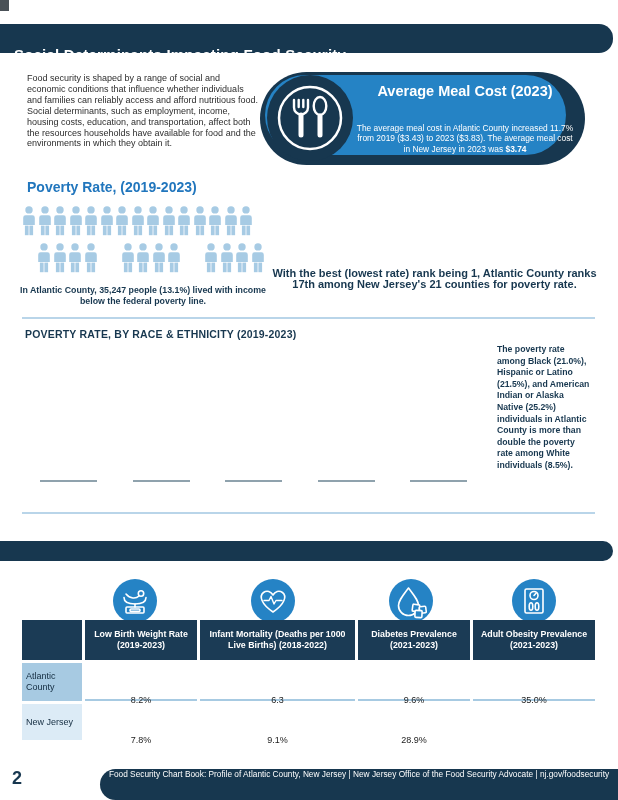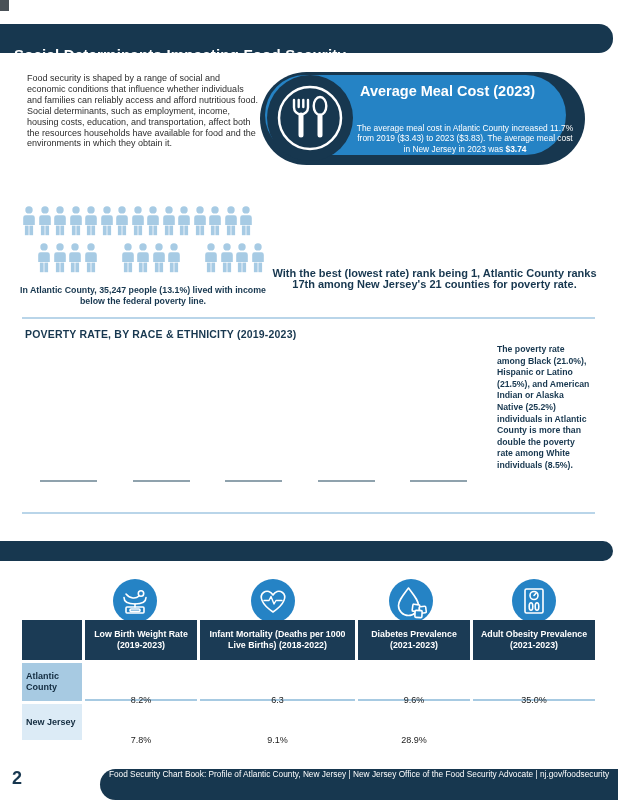--- a/index.html
+++ b/index.html
@@ -9,21 +9,21 @@
   .bar{position:absolute;left:0;width:613px;height:29px;background:#17374f;
        border-radius:0 14px 14px 0;display:flex;align-items:center;}
   .bar span{color:#fff;font-weight:bold;font-size:15px;padding-left:14px;letter-spacing:.2px;margin-top:32px;}
   .intro{position:absolute;left:27px;top:73px;width:233px;font-size:9px;line-height:10.9px;color:#2d2d2d;}
 
   
   .meal-card{position:absolute;left:260px;top:72px;width:325px;height:93px;}
   .meal-navy{position:absolute;inset:0;background:#17374f;border-radius:47px;}
   .meal-blue{position:absolute;left:5px;top:3px;width:301px;height:80px;background:#2583c5;border-radius:41px;}
   .meal-icon{position:absolute;left:6px;top:2px;}
-  .meal-title{position:absolute;left:100px;top:11px;width:210px;
+  .meal-title{position:absolute;left:100px;top:11px;width:210px;text-align:center;
               color:#fff;font-weight:bold;font-size:14.5px;}
   .meal-body{position:absolute;left:96px;top:51px;width:218px;text-align:center;color:#fff;
              font-size:8.4px;line-height:10.4px;}
   .meal-body b{font-weight:bold;}
 
   .poverty-heading{position:absolute;left:27px;top:179px;color:#2176bd;font-weight:bold;font-size:14px;}
 
   .pictogram{position:absolute;left:22px;top:206px;width:250px;}
   .pg-row1{display:flex;gap:1.5px;}
   .pg-row2{display:flex;gap:23px;margin-top:4px;margin-left:15px;}
@@ -44,21 +44,21 @@
   .impact-icon{position:absolute;top:579px;width:44px;height:44px;border-radius:50%;
                background:#2583c5;display:flex;align-items:center;justify-content:center;}
   .impact-icon svg{stroke:#fff;fill:none;stroke-width:1.6;stroke-linecap:round;stroke-linejoin:round;}
 
   
   .impacts-table{position:absolute;left:22px;top:620px;display:grid;
                  grid-template-columns:60px 112px 155px 112px 122px;
                  grid-template-rows:40px 38px 36px;gap:3px;background:#fff;}
   .th{background:#1b3b55;color:#fff;font-weight:bold;font-size:8.8px;line-height:11px;
       display:flex;align-items:center;justify-content:center;text-align:center;padding:2px 7px;}
-  .rl{font-weight:bold;color:#132c40;font-size:9px;line-height:11px;display:flex;align-items:center;padding-left:4px;}
+  .rl{font-weight:normal;color:#132c40;font-size:9px;line-height:11px;display:flex;align-items:center;padding-left:4px;}
   .td{font-size:9px;color:#1c1c1c;display:flex;align-items:center;justify-content:center;margin-top:36px;}
   .r0{background:#a7cae2;}
   .r1{background:#dcebf6;}
 
   .page-num{position:absolute;left:12px;top:768px;color:#17374f;font-weight:bold;font-size:18px;}
   .footer-bar{position:absolute;left:100px;top:769px;width:518px;height:31px;background:#17374f;
               border-radius:16px 0 0 16px;display:flex;align-items:flex-start;justify-content:center;}
   .footer-bar span{color:#fff;font-size:8.3px;}
 </style>
 </head>
@@ -88,20 +88,21 @@
           <path d="M35 41 v20" stroke-width="5"></path>
           <ellipse cx="54" cy="32" rx="6.3" ry="9"></ellipse>
           <path d="M54 42 v19" stroke-width="5"></path>
         </g>
       </svg>
     </div>
     <div class="meal-title">Average Meal Cost (2023)</div>
     <div class="meal-body"><span>The average meal cost in Atlantic County increased 11.7% from 2019 ($3.43) to 2023 ($3.83). The average meal cost in New Jersey in 2023 was </span><b>$3.74</b></div>
   </div>
 
+  <div class="poverty-heading">Poverty Rate, (2019-2023)</div>
 
   <div class="pictogram">
     <div class="pg-row1">
         <svg width="14" height="33" viewBox="0 0 14 33">
           <g fill="#a7cbe4">
             <circle cx="7" cy="3.9" r="3.7"></circle>
             <path d="M1.2 19 v-7.3 a2.4 2.4 0 0 1 2.4 -2.4 h6.8 a2.4 2.4 0 0 1 2.4 2.4 V19 Z"></path>
             <rect x="2.9" y="19.6" width="3.7" height="9.6"></rect>
             <rect x="7.4" y="19.6" width="3.7" height="9.6"></rect>
           </g>

